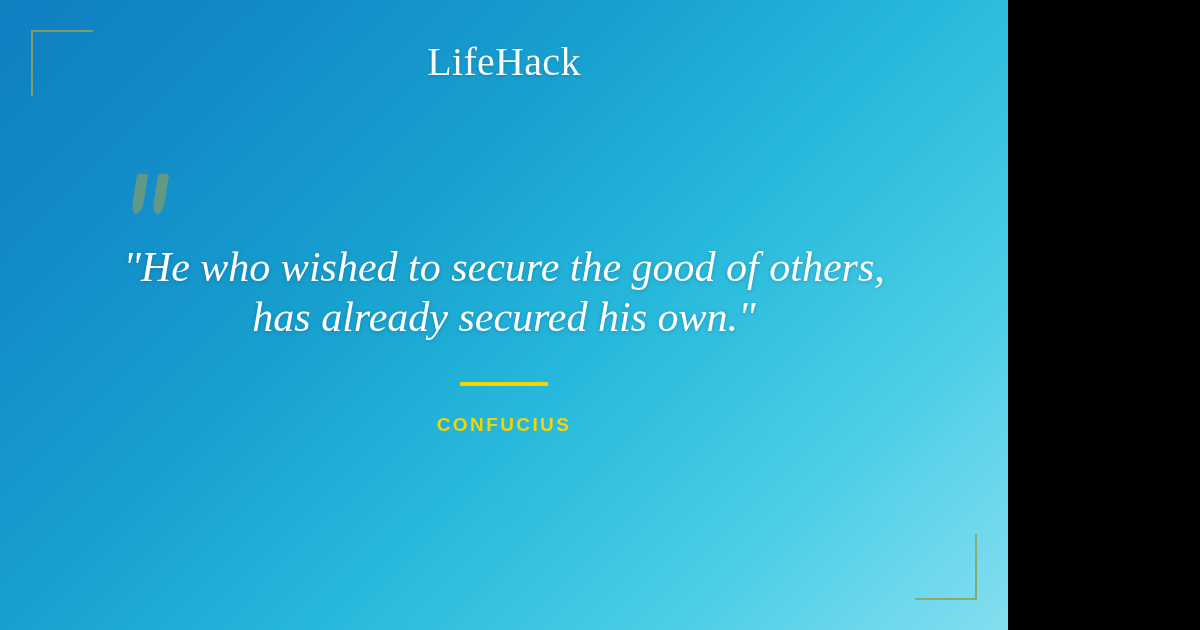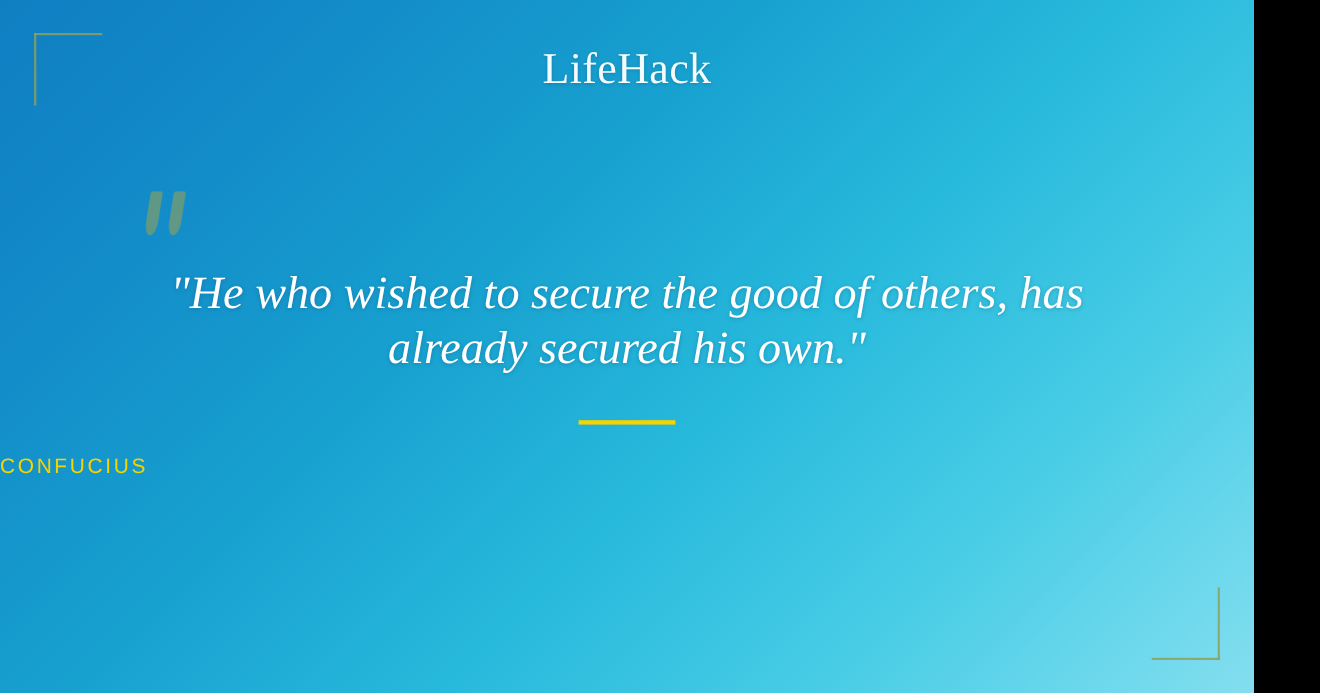--- a/index.html
+++ b/index.html
@@ -5,21 +5,21 @@
   * { margin:0; padding:0; box-sizing:border-box; }
 
   html, body {
     width:1200px; height:630px;
     overflow:hidden;
     background:#000;
   }
 
   .card {
     position:relative;
-    width:1140px; height:630px;
+    width:1008px; height:630px;
     background:
       linear-gradient(135deg,
         #0f7fc2 0%,
         #1289c8 16%,
         #17a0cf 38%,
         #27b9dc 58%,
         #49cde6 78%,
         #6ed8ec 92%,
         #84deef 100%);
     overflow:hidden;
@@ -95,24 +95,24 @@
   .divider {
     position:absolute;
     top:382px; left:50%;
     transform:translateX(-50%);
     width:88px; height:4px;
     background:#f5d400;
   }
   .author {
     position:absolute;
     top:414px; left:0; right:0;
-    text-align:left;
+    text-align:center;
     font-family:"Liberation Sans", sans-serif;
     font-size:19px;
-    font-weight:normal;
+    font-weight:bold;
     letter-spacing:2.4px;
     color:#f5d400;
   }
 </style>
 </head>
 <body>
 
 <div class="card">
 
   <div class="corner corner-tl"></div>

